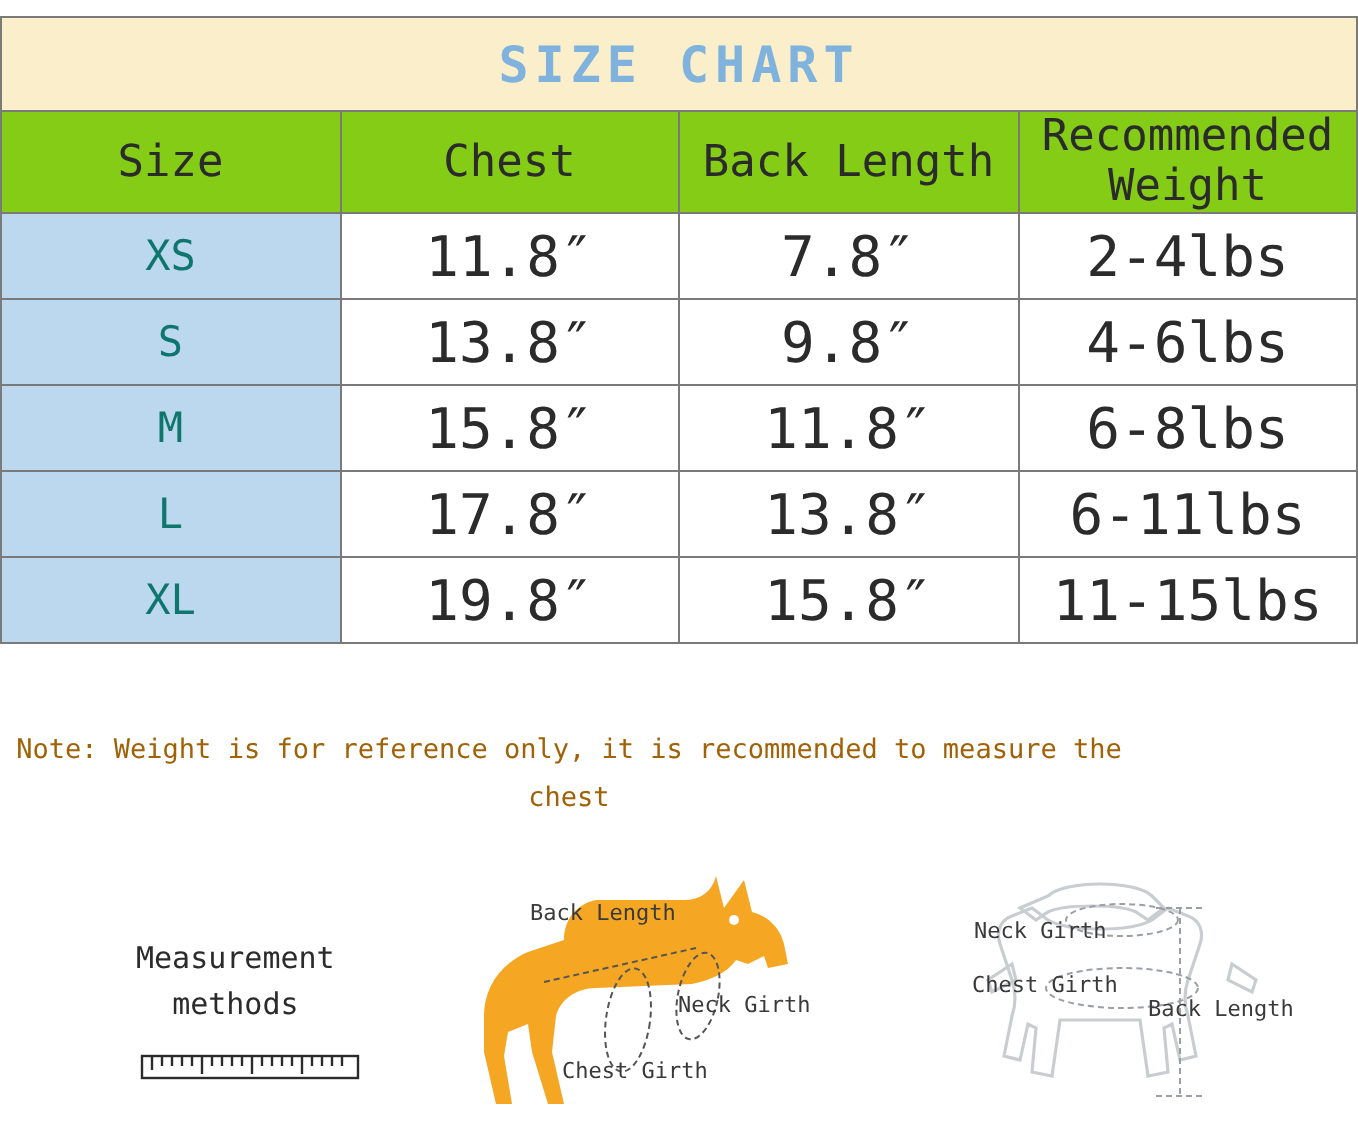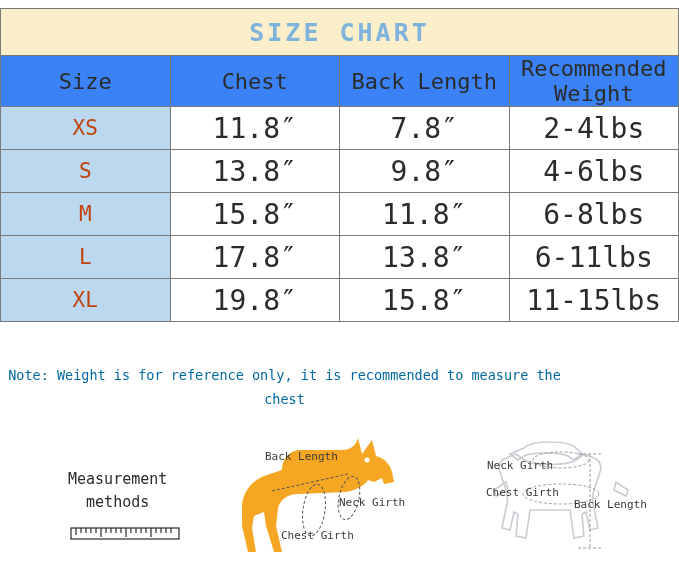--- a/index.html
+++ b/index.html
@@ -37,52 +37,52 @@
   .title-cell {
     background: #fbeecb;
     height: 46px;
     color: #7fb3de;
     font-size: 25px;
     letter-spacing: 3px;
     font-weight: bold;
     font-family: "DejaVu Sans Mono", monospace;
   }
   .header-row td {
-    background: #3b82f6;
+    background: #84cc16;
     height: 50px;
     font-size: 22px;
     color: #2b2b2b;
     font-family: "DejaVu Sans Mono", monospace;
   }
   .size-cell {
     background: #bcd8ef;
     height: 42px;
     font-size: 21px;
-    color: #c2410c;
+    color: #0f766e;
   }
   .data-cell {
     background: #ffffff;
     height: 42px;
     font-size: 28px;
     color: #2b2b2b;
   }
   .col-size  { width: 131px; }
   .col-chest { width: 105px; }
   .col-back  { width: 188px; }
   .col-weight{ width: 254px; }
 
   
   .note {
     position: absolute;
     left: 0;
     top: 364px;
     width: 569px;
     text-align: center;
     font-size: 13.5px;
-    color: #0369a1;
+    color: #a16207;
     line-height: 1.75;
     font-family: "DejaVu Sans Mono", monospace;
   }
   .note .line2 { display: block; }
 
   
   .illus {
     position: absolute;
     left: 0;
     top: 430px;

